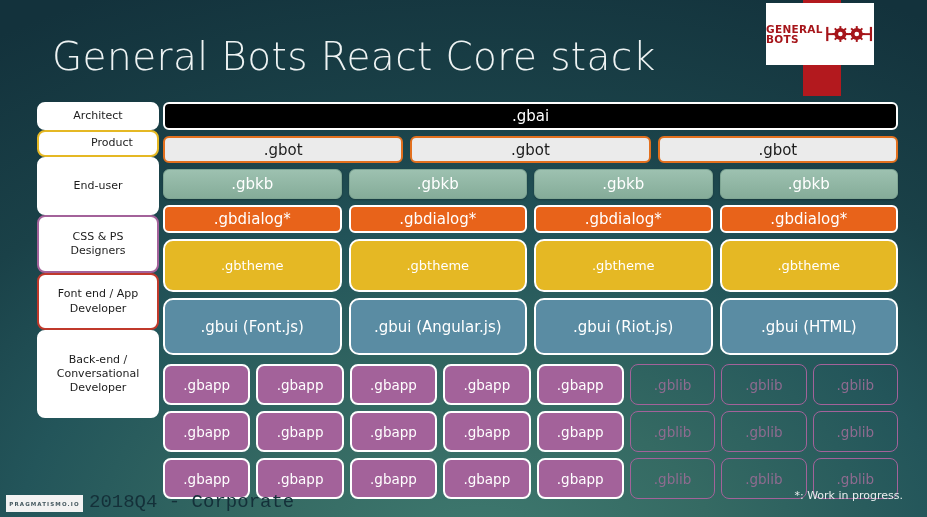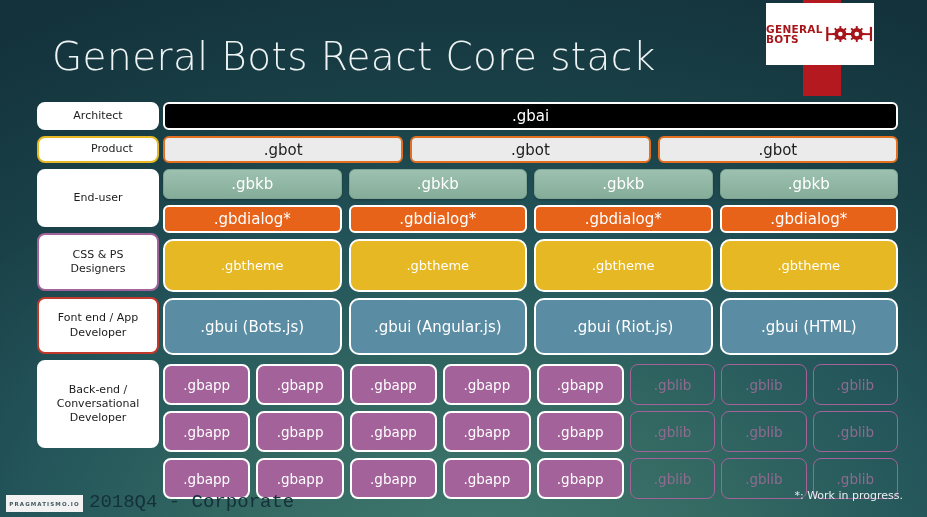--- a/index.html
+++ b/index.html
@@ -77,21 +77,20 @@
     background: #ffffff;
     border-radius: 8px;
     display: flex;
     align-items: center;
     justify-content: center;
     text-align: center;
     color: #1c1c1c;
     font-family: "DejaVu Sans", sans-serif;
     font-size: 11px;
     line-height: 1.3;
-    margin-bottom: 6px;
     padding: 2px 4px;
   }
 
   
   #stack {
     position: absolute;
     left: 163px;
     top: 102px;
     width: 735px;
   }
@@ -285,21 +284,21 @@
         </div>
         <div class="cell">
           <span>.gbtheme</span>
         </div>
         <div class="cell">
           <span>.gbtheme</span>
         </div>
       </div>
       <div class="row row-gbui">
         <div class="cell">
-          <span>.gbui (Bots.js)</span>
+          <span>.gbui (Font.js)</span>
         </div>
         <div class="cell">
           <span>.gbui (Angular.js)</span>
         </div>
         <div class="cell">
           <span>.gbui (Riot.js)</span>
         </div>
         <div class="cell">
           <span>.gbui (HTML)</span>
         </div>

